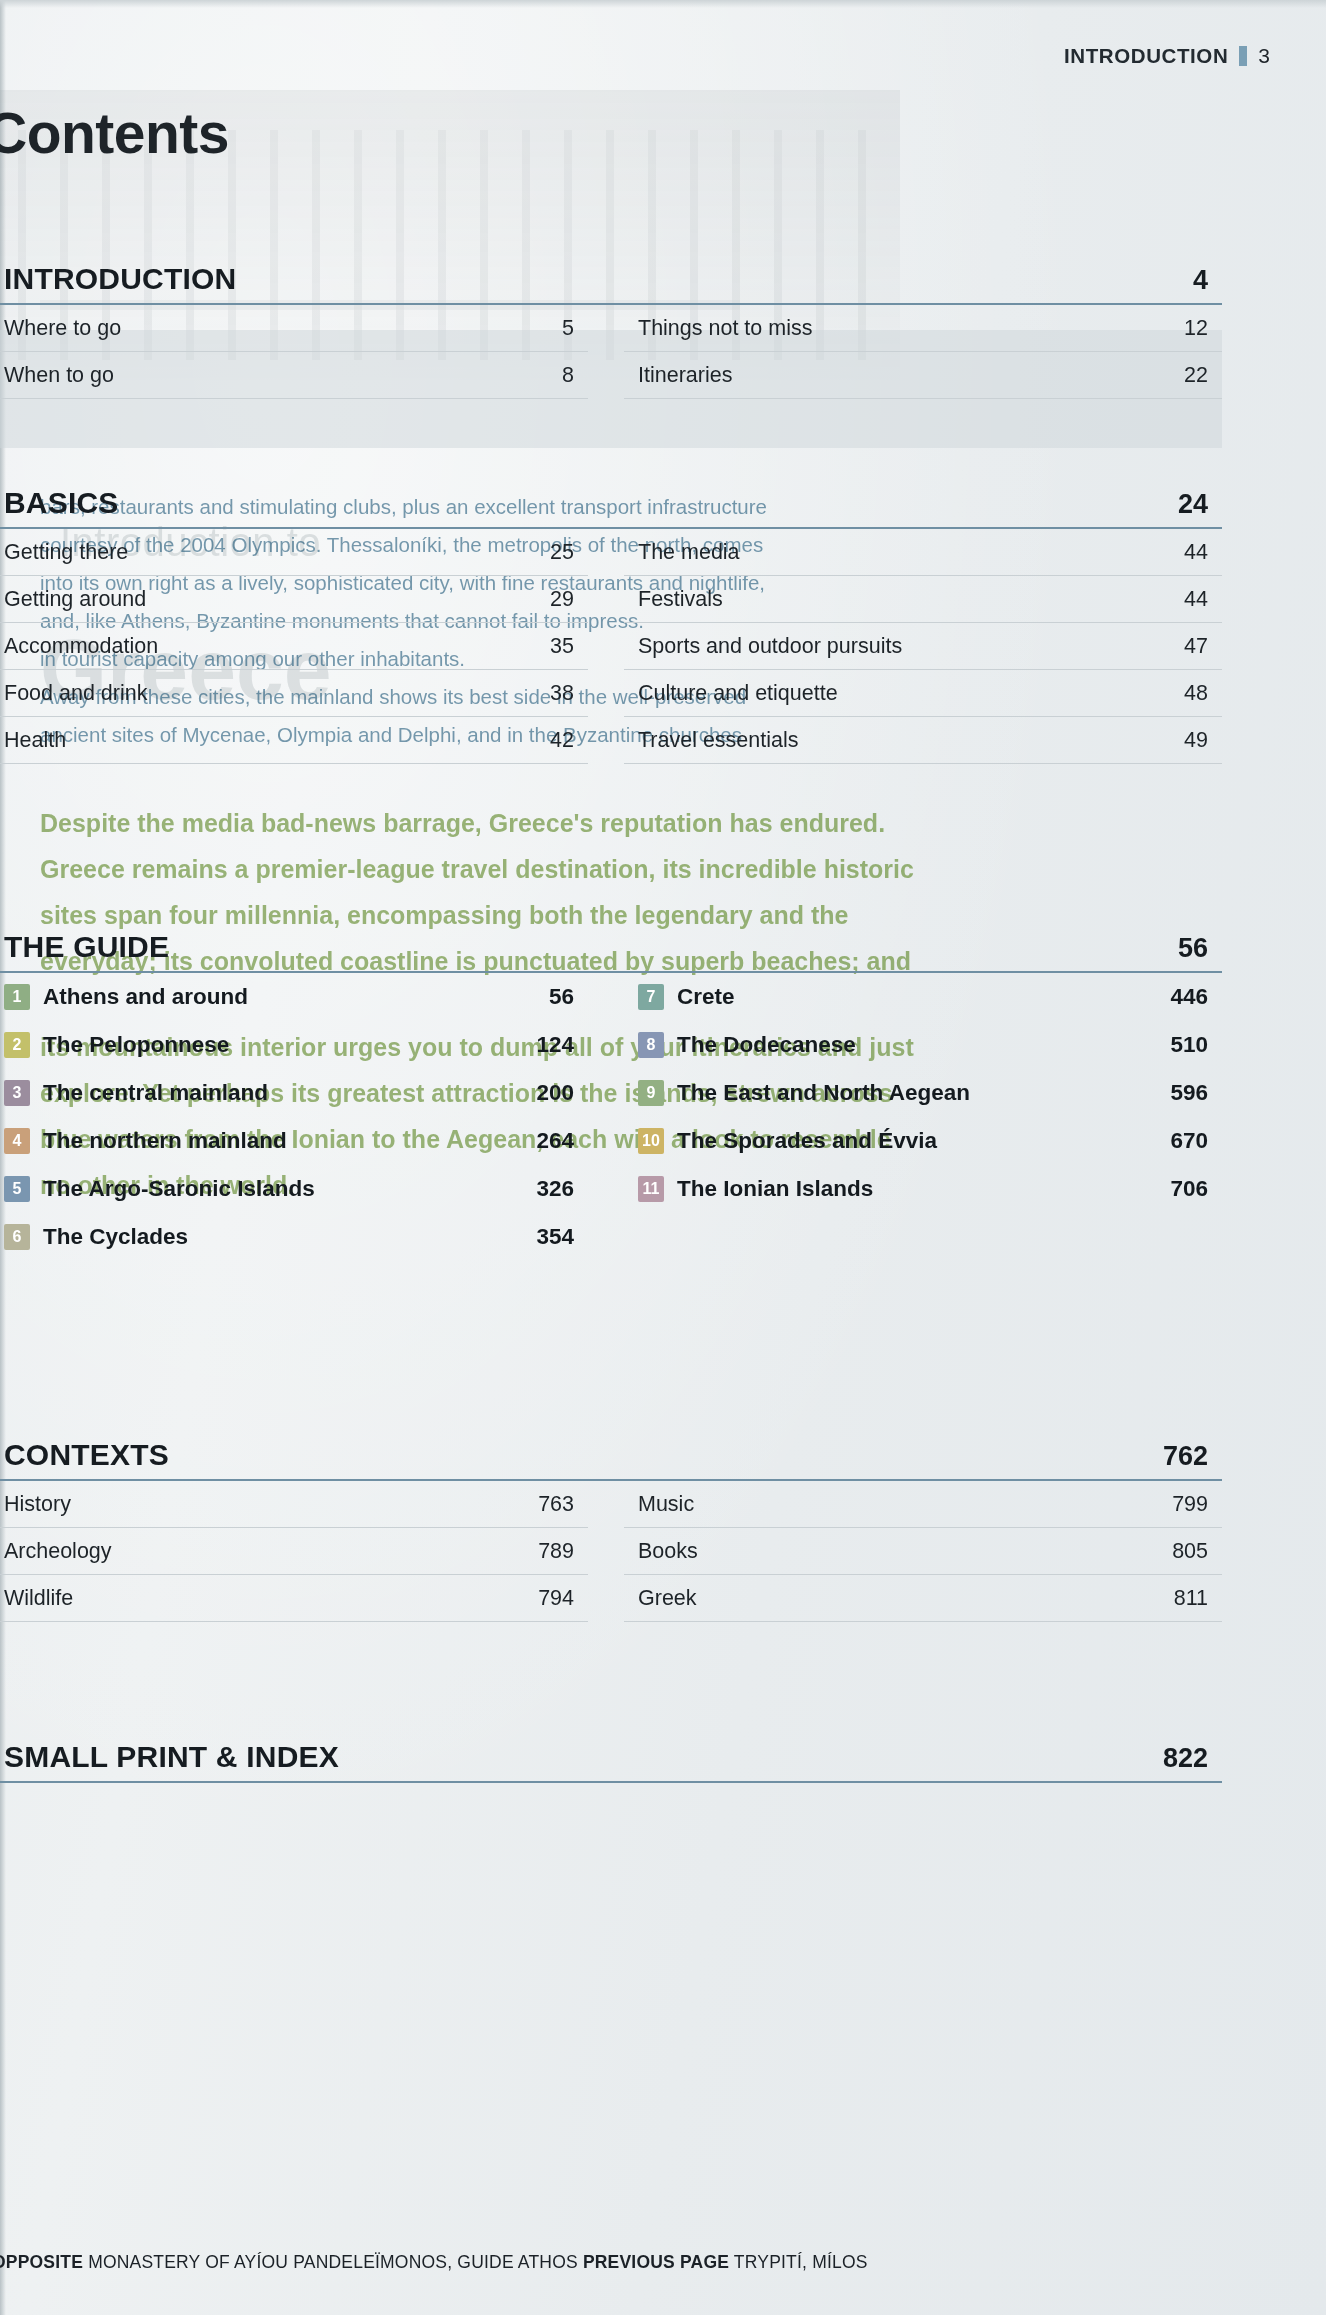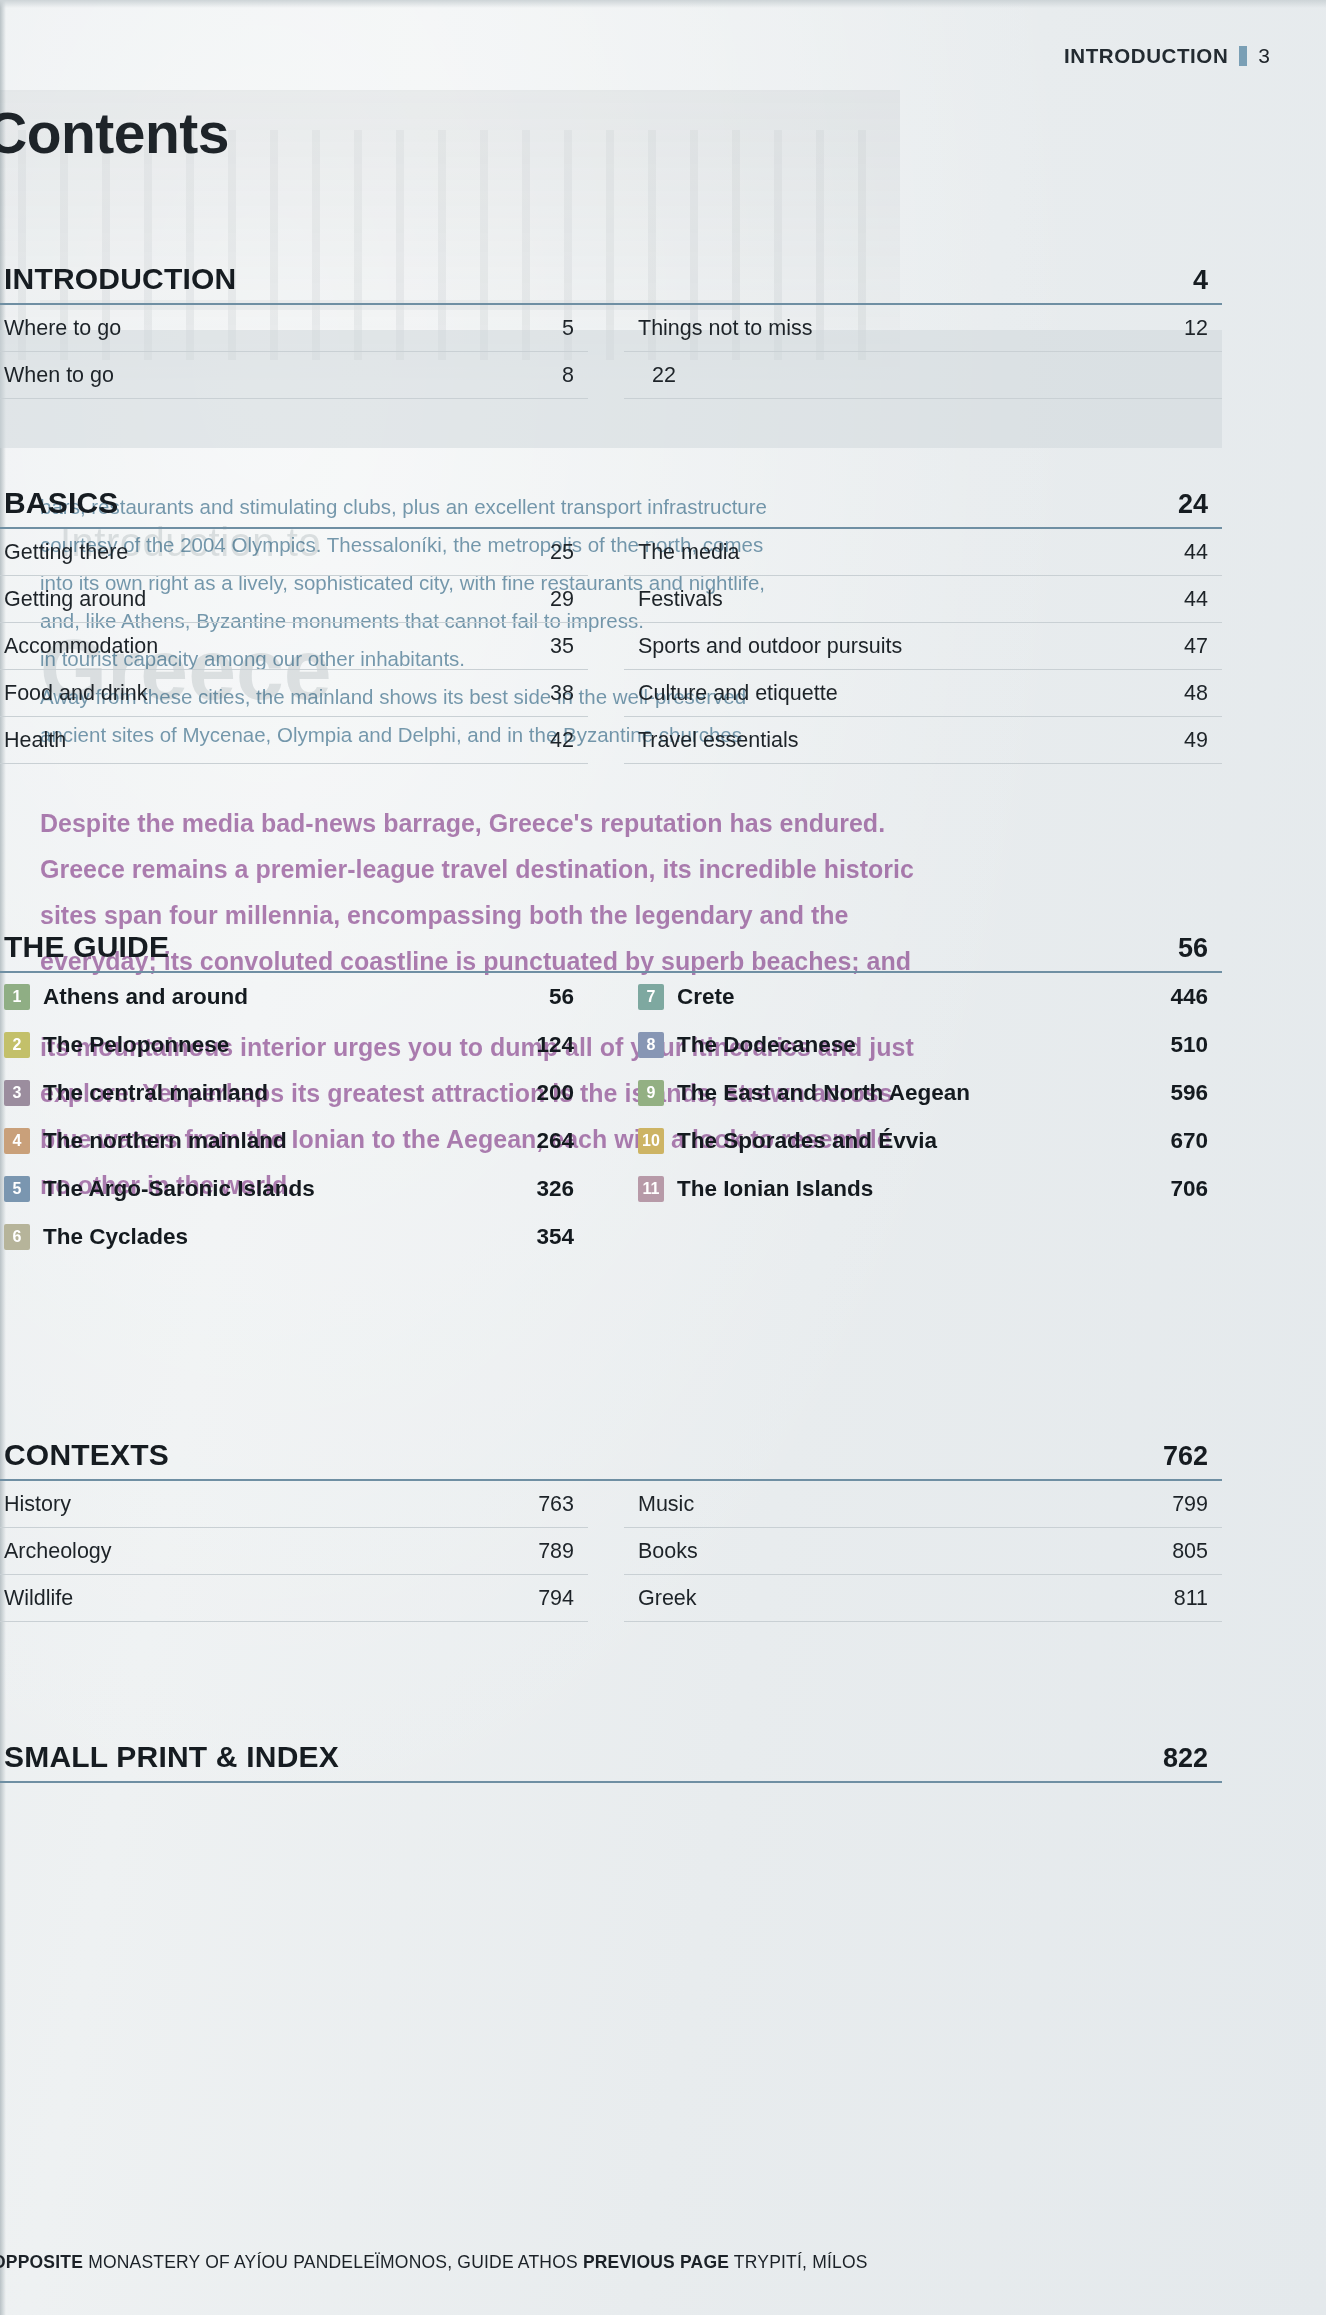--- a/index.html
+++ b/index.html
@@ -64,21 +64,21 @@
     width: 1180px;
     font-size: 20.5px;
     line-height: 38px;
     color: #0c4a6e;
     white-space: normal;
   }
   .ghost-bold {
     font-weight: bold;
     font-size: 25px;
     line-height: 46px;
-    color: #701a75;
+    color: #4d7c0f;
   }
   .ghost-rev { transform: scaleX(-1); display: inline-block; }
 
   
   .photo-ghost {
     position: absolute;
     left: 0; top: 90px;
     width: 900px; height: 290px;
     opacity: 0.30;
     background:
@@ -272,20 +272,21 @@
         <span class="label">When to go</span>
         <span class="num">8</span>
       </div>
     </div>
     <div class="col right">
       <div class="entry">
         <span class="label">Things not to miss</span>
         <span class="num">12</span>
       </div>
       <div class="entry">
+        <span class="label">Itineraries</span>
         <span class="num">22</span>
       </div>
     </div>
   </div>
 </div>
 
 <div class="section" style="top:486px;">
   <div class="section-head">
     <span class="section-name">BASICS</span>
     <span class="section-page">24</span>

